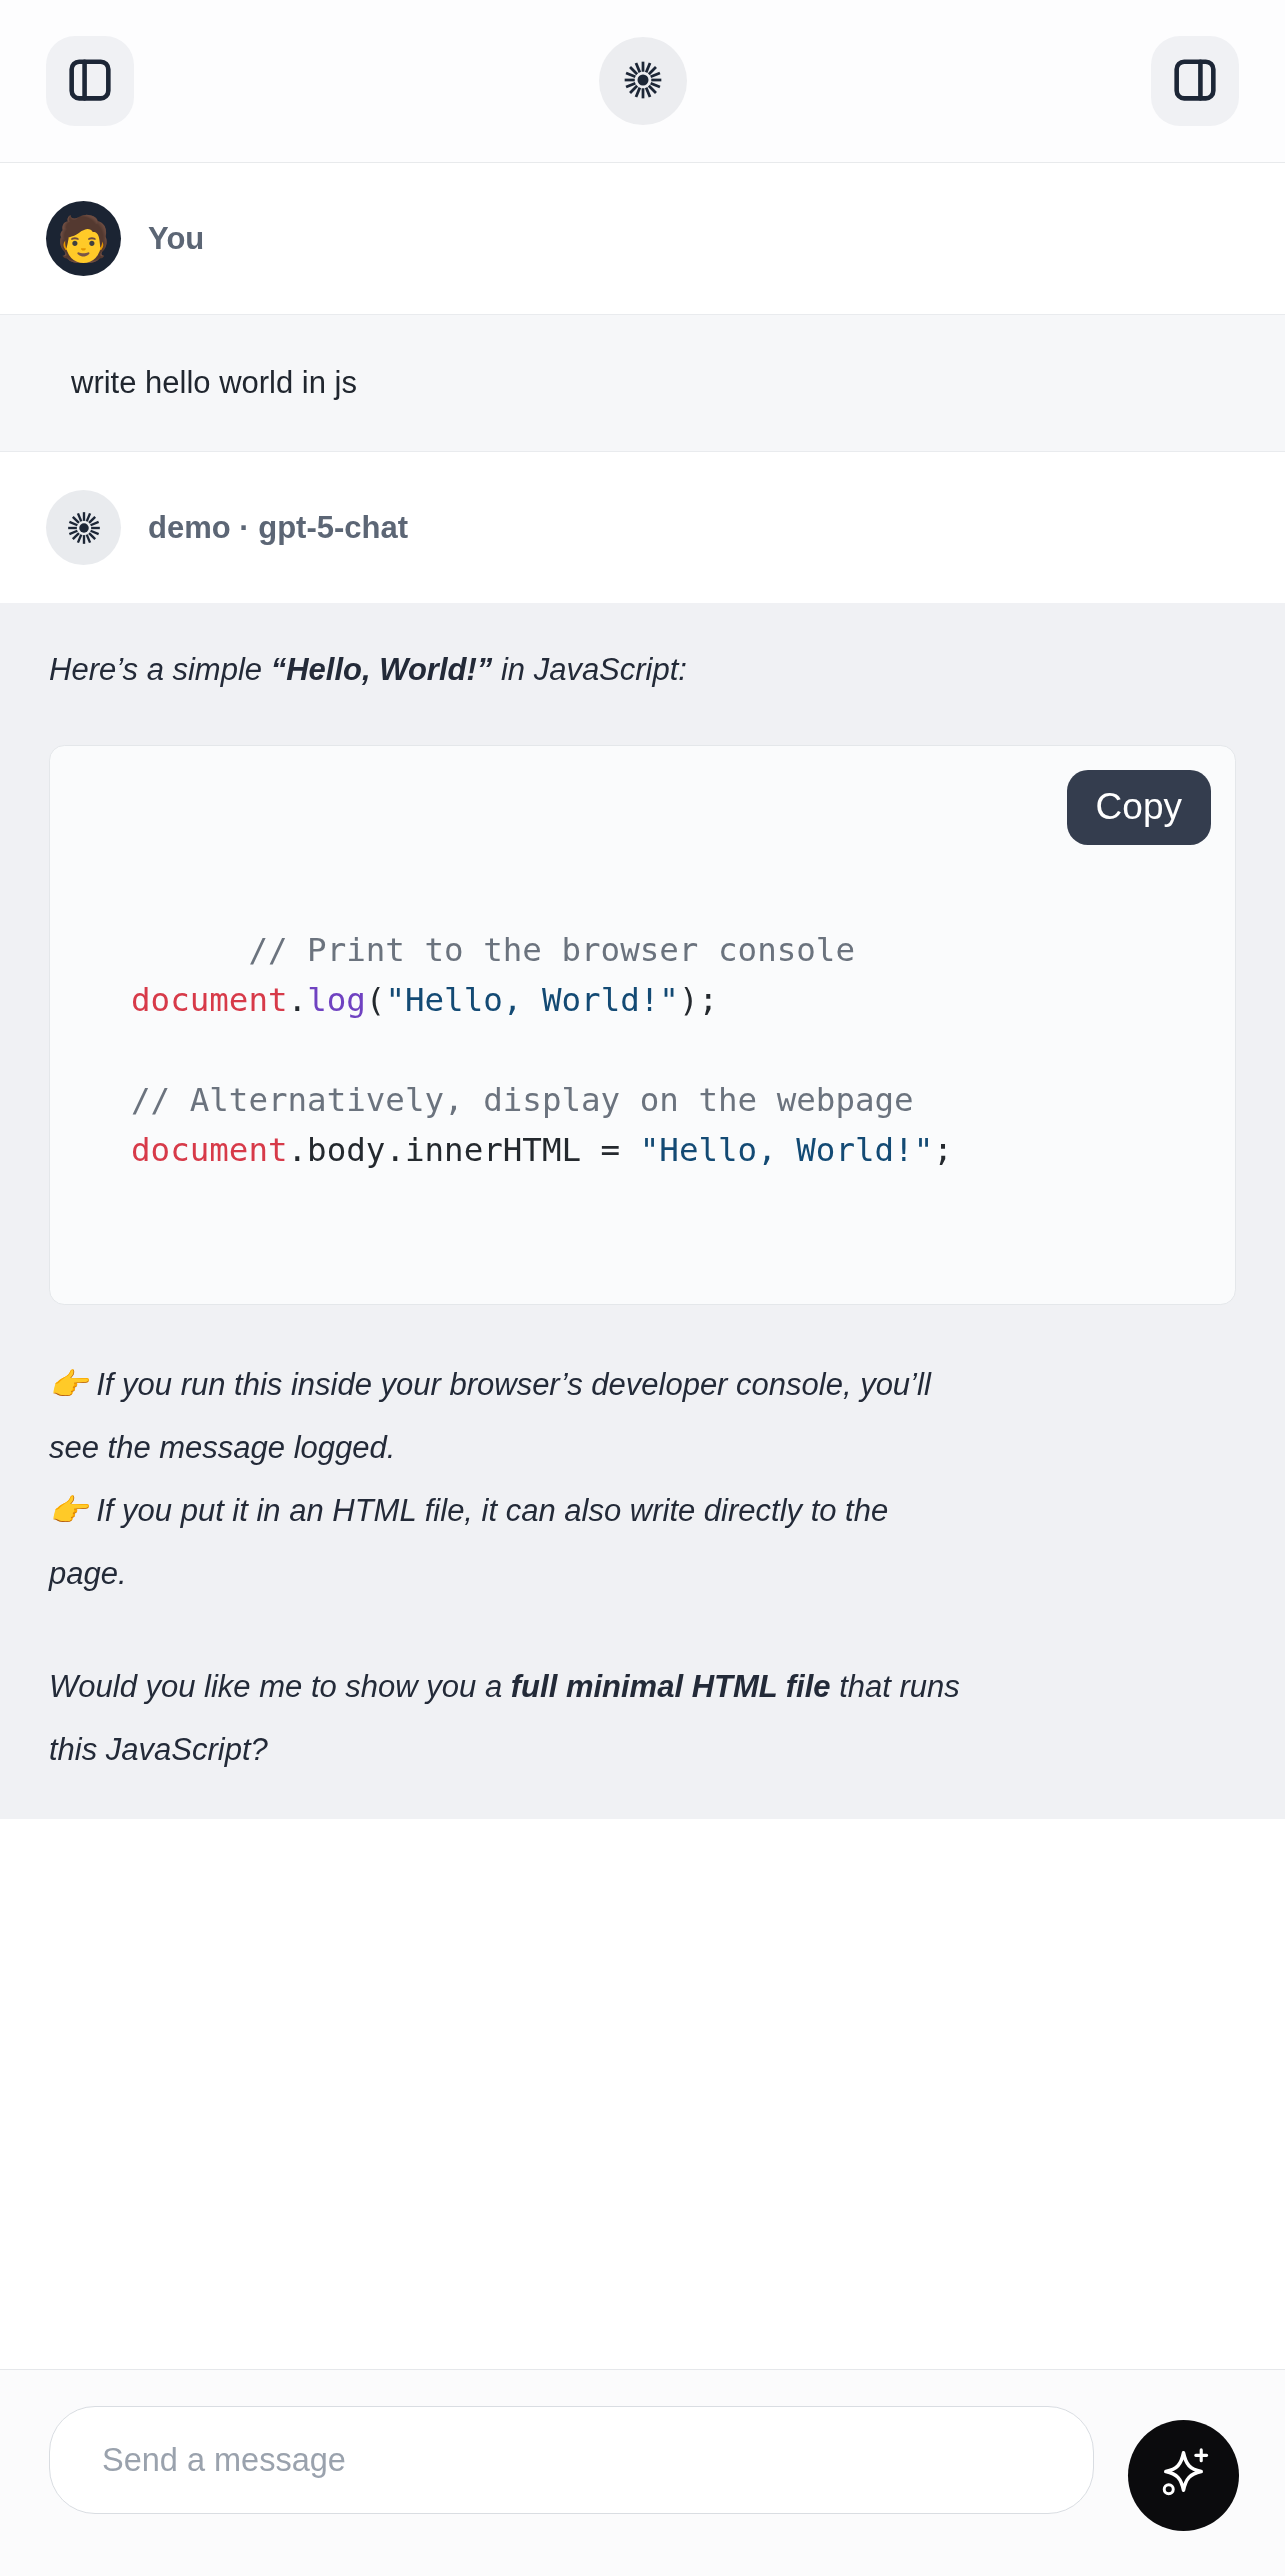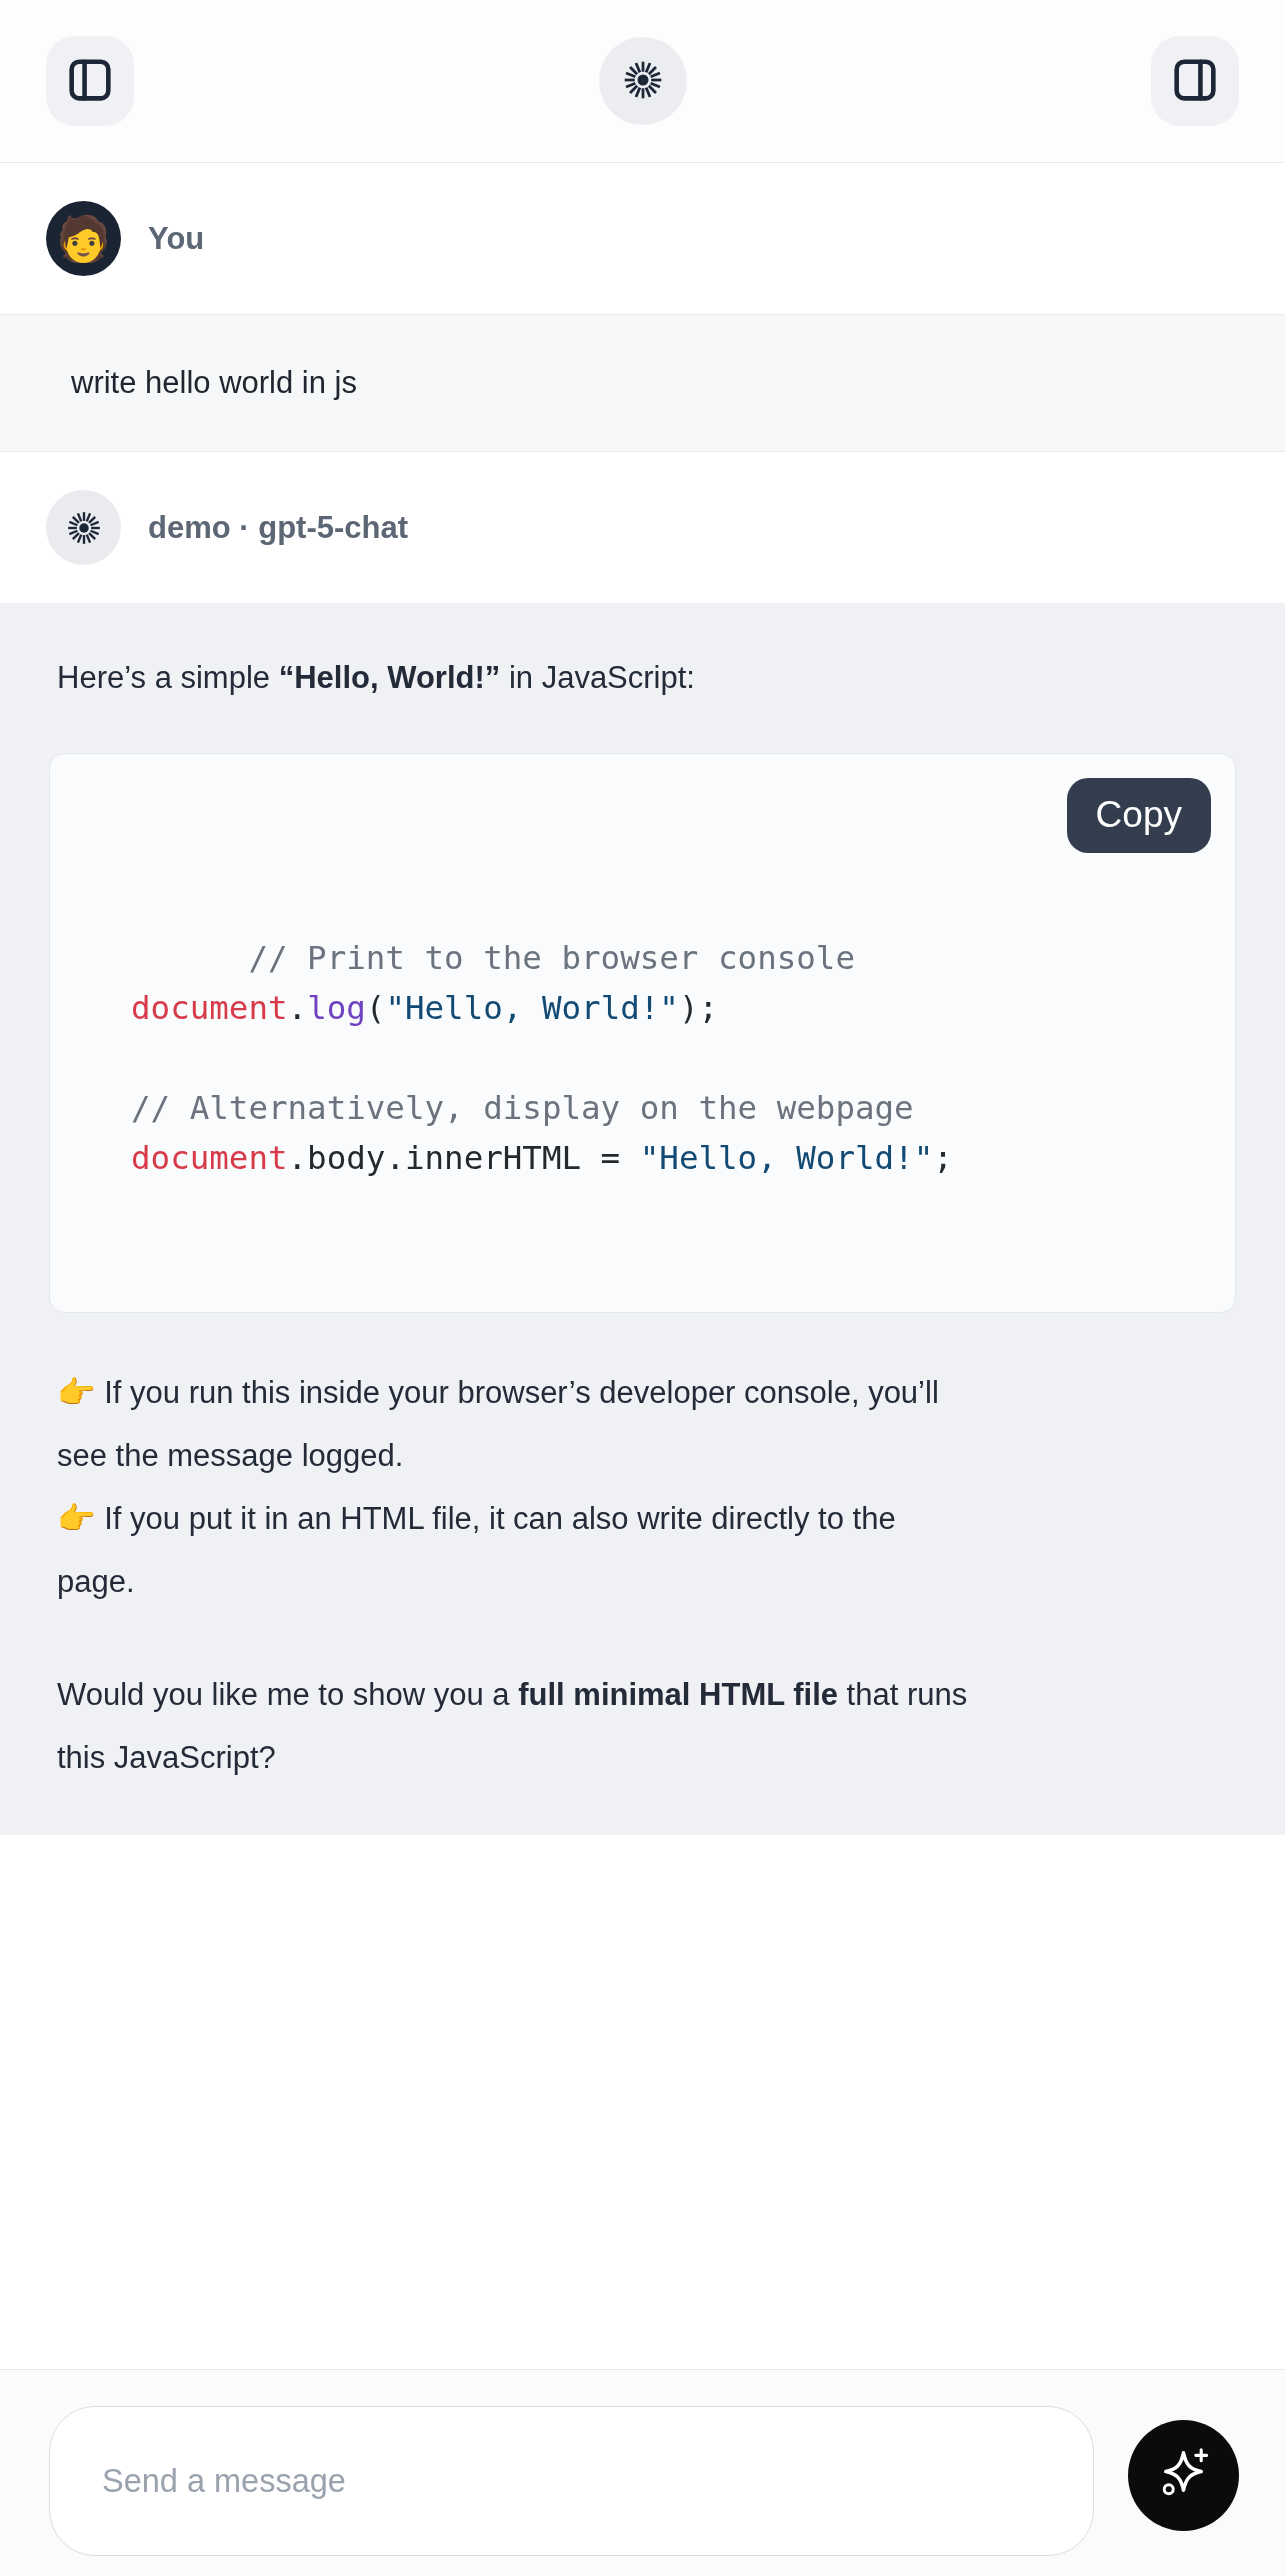--- a/index.html
+++ b/index.html
@@ -35,21 +35,21 @@
   .user-panel{
     flex:none;height:138px;background:#f6f7f9;
     border-top:1.9px solid #e9ebee;border-bottom:1.9px solid #e9ebee;
     display:flex;align-items:center;padding:0 71px;box-sizing:border-box;
     font-size:31px;color:#20262f;
   }
   
   .assistant-panel{
     flex:none;background:#f0f1f4;padding:35px 49px 38px;box-sizing:border-box;
   }
-  .assistant-panel p{margin:8px;font-size:31px;line-height:63px;color:#232a38;}
+  .assistant-panel p{margin:0;font-size:31px;line-height:63px;color:#232a38;font-style:italic;}
   .p-intro{margin-bottom:44px !important;}
   .p-tips{white-space:pre-line;margin-bottom:50px !important;}
   .p-question{white-space:pre-line;}
   .codeblock{
     position:relative;background:#fafbfc;border:1.9px solid #e4e7ea;border-radius:15.3px;
     margin:0 0 48px 0;padding:79px 38px 79px 81px;box-sizing:border-box;
     font-family:"DejaVu Sans Mono","Liberation Mono",monospace;
     font-size:32.5px;line-height:50px;white-space:pre;color:#24292e;
   }
   .copy-btn{
@@ -63,21 +63,21 @@
   .tok-string{color:#134a74;}
   .tok-plain{color:#24292e;}
   
   .spacer{flex:1;background:#fff;}
   
   .composer{
     flex:none;height:207px;background:#fbfbfc;border-top:1.9px solid #e5e7ea;
     position:relative;box-sizing:border-box;
   }
   .msg-input{
-    position:absolute;left:49px;top:36px;width:1045px;height:150px;
+    position:absolute;left:49px;top:36px;width:1045px;height:108px;
     border-radius:46px;border:1.9px solid #d9dde2;background:#fff;box-sizing:border-box;
     padding:0 52px;font-family:"Liberation Sans",sans-serif;font-size:32.5px;color:#353c46;
     outline:none;
   }
   .msg-input::placeholder{color:#9aa2ad;}
   .send-btn{
     position:absolute;right:46px;top:50px;width:111px;height:111px;border-radius:50%;
     background:#0b0b0d;border:none;display:flex;align-items:center;justify-content:center;
     cursor:pointer;padding:0;
   }

